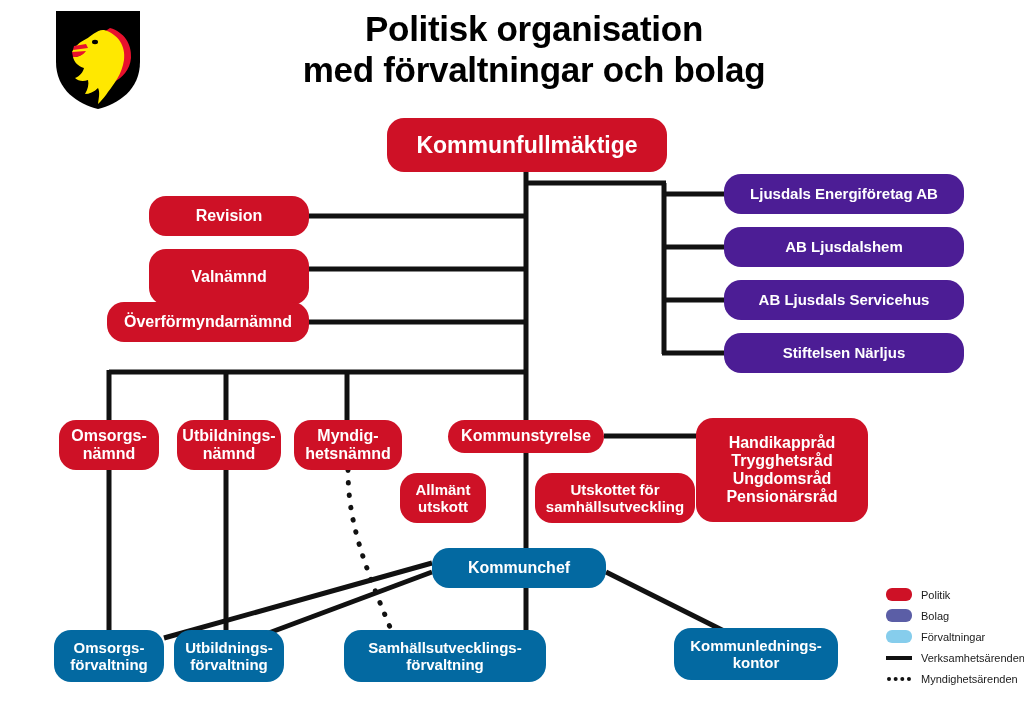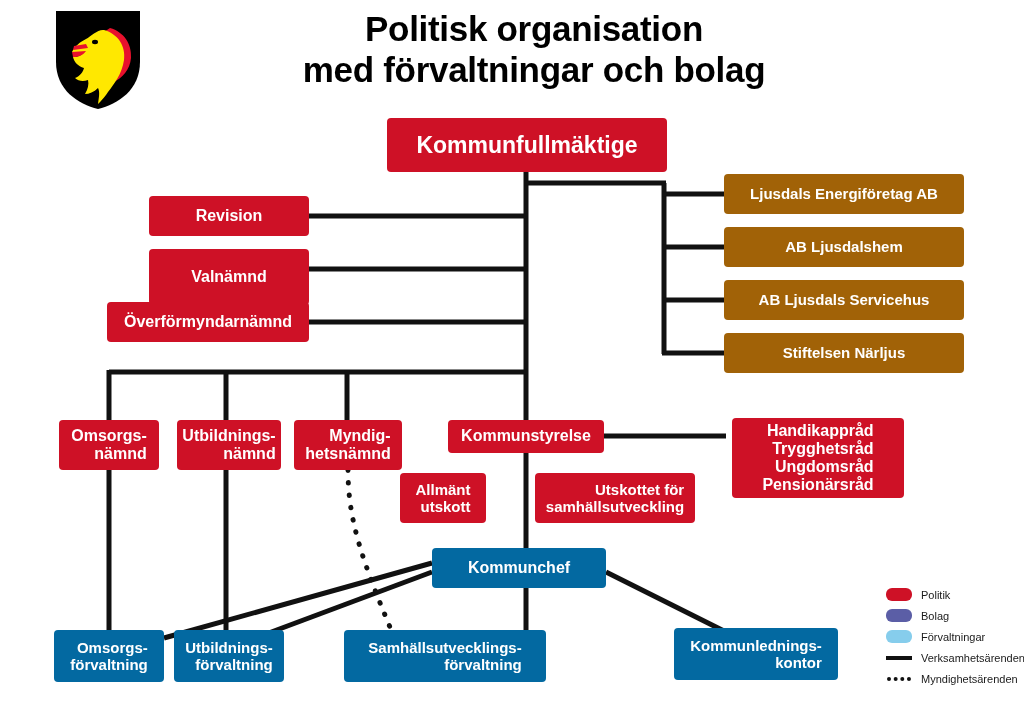--- a/index.html
+++ b/index.html
@@ -50,30 +50,30 @@
     height: 722px;
   }
 
   
   .node {
     position: absolute;
     box-sizing: border-box;
     display: flex;
     align-items: center;
     justify-content: center;
-    text-align: right;
-    border-radius: 4px;
+    text-align: center;
+    border-radius: 17px;
     color: #ffffff;
     line-height: 1.14;
     padding: 2px 6px;
     white-space: pre-line;
   }
   .politik      { background: #CE1126; font-weight: bold; }
   .forvaltning  { background: #0369a1; font-weight: bold; }
-  .bolag        { background: #a16207; font-weight: bold; }
+  .bolag        { background: #4c1d95; font-weight: bold; }
 
   
   .n-top      { font-size: 23px; }
   .n-mid      { font-size: 16px; }
   .n-small    { font-size: 15px; }
 
   
   #legend {
     position: absolute;
     left: 872px;
@@ -204,21 +204,21 @@
 hetsnämnd</div>
 
   <div class="node politik n-mid" style="left:434px; top:420px; width:156px; height:33px;">Kommunstyrelse</div>
 
   <div class="node politik n-small" style="left:386px; top:473px; width:86px; height:50px;">Allmänt
 utskott</div>
 
   <div class="node politik n-small" style="left:521px; top:473px; width:160px; height:50px;">Utskottet för
 samhällsutveckling</div>
 
-  <div class="node politik n-mid" style="left:718px; top:418px; width:172px; height:80px;">Handikappråd
+  <div class="node politik n-mid" style="left:682px; top:418px; width:172px; height:104px;">Handikappråd
 Trygghetsråd
 Ungdomsråd
 Pensionärsråd</div>
 
   <div class="node forvaltning n-mid" style="left:418px; top:548px; width:174px; height:40px;">Kommunchef</div>
 
   <div class="node forvaltning n-small" style="left:40px; top:630px; width:110px; height:52px;">Omsorgs-
 förvaltning</div>
 
   <div class="node forvaltning n-small" style="left:160px; top:630px; width:110px; height:52px;">Utbildnings-

